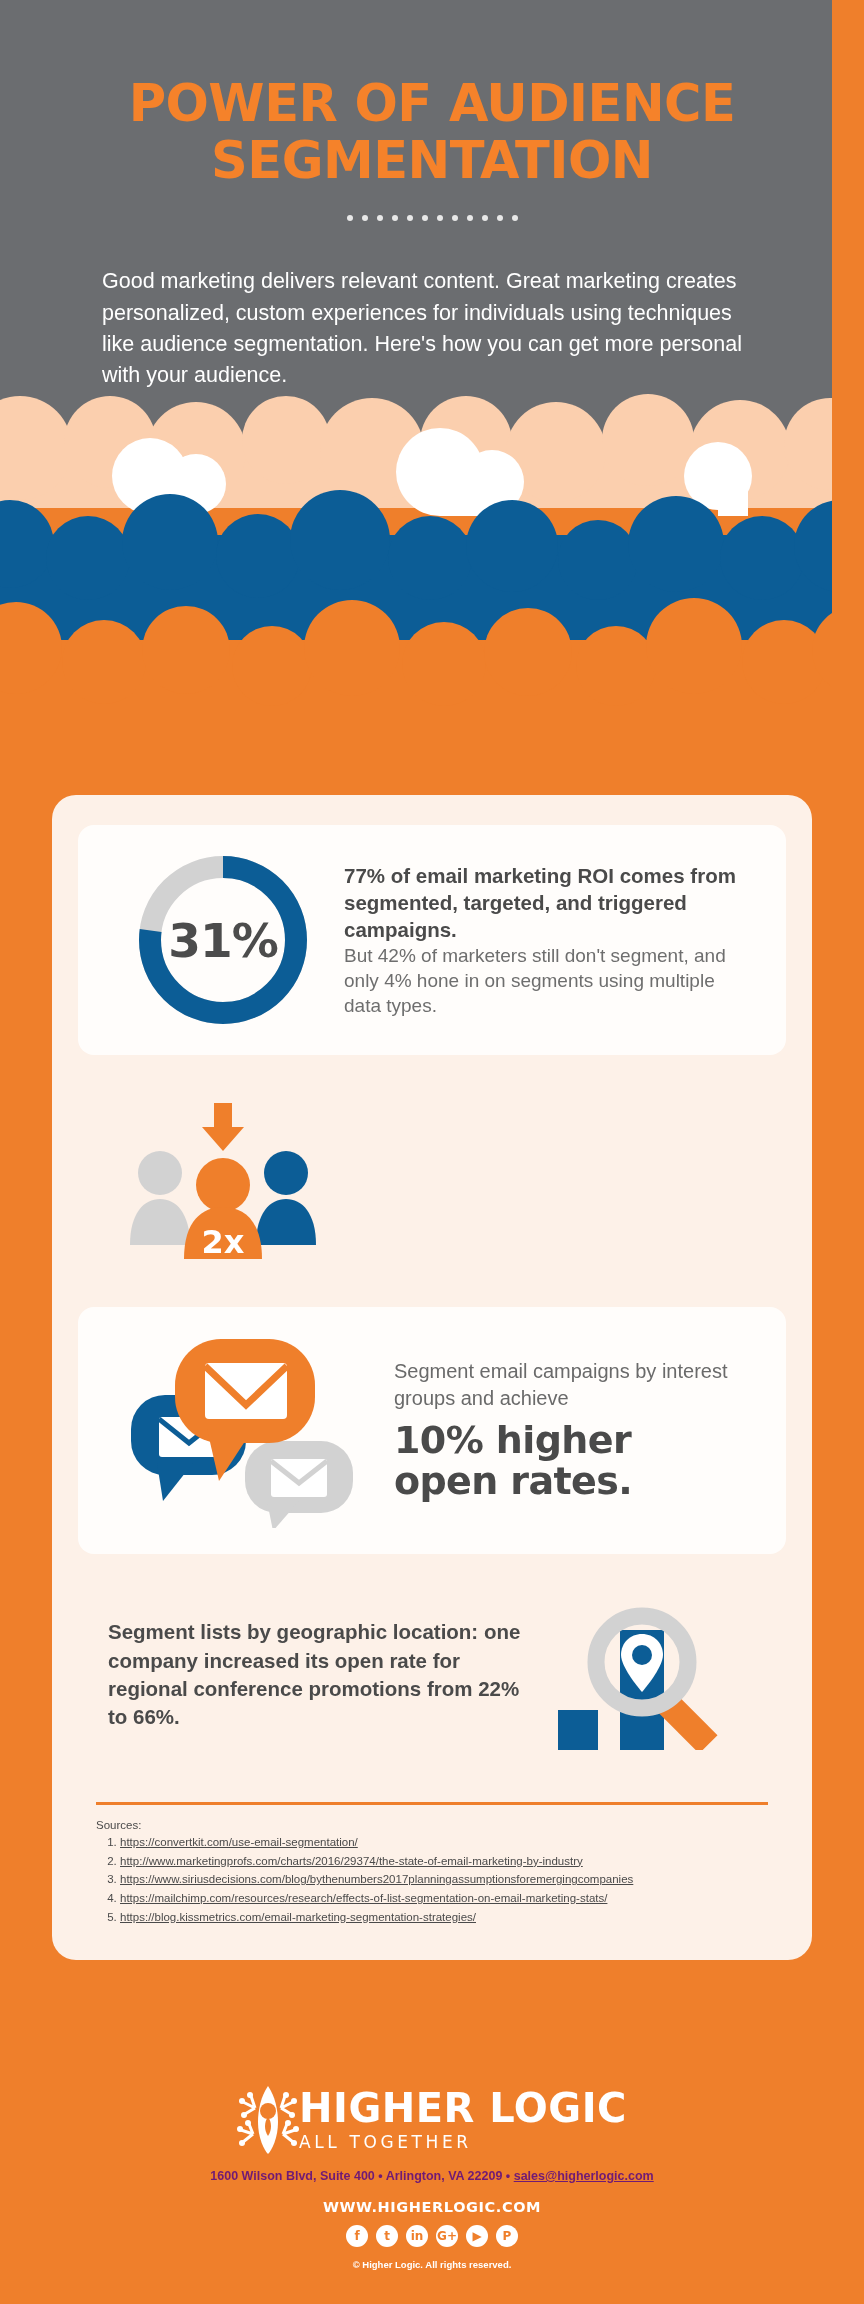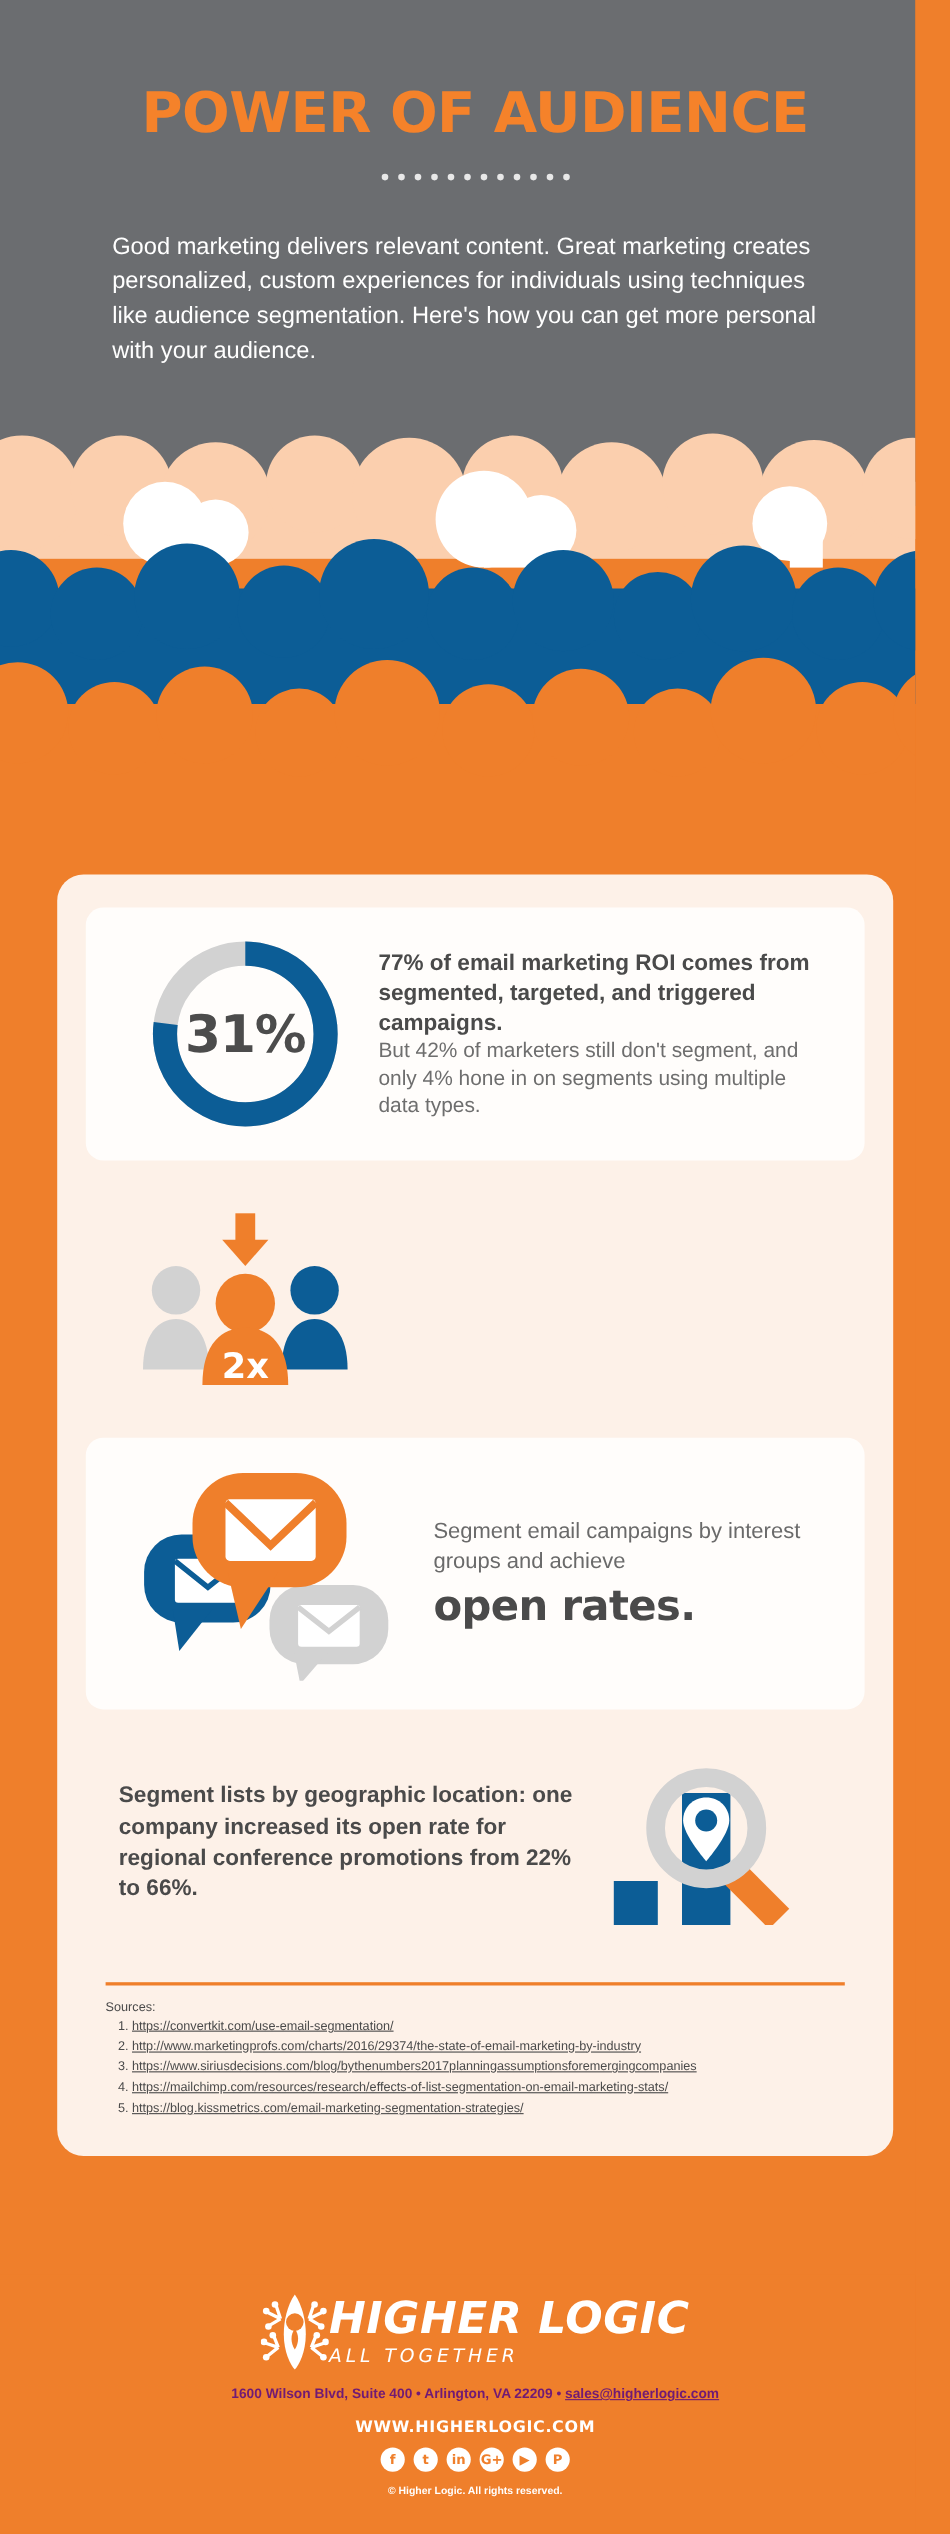--- a/index.html
+++ b/index.html
@@ -184,21 +184,20 @@
     width: 864px;
     background: #ef7f2b;
     text-align: center;
     padding-top: 16px;
   }
   .logo-row {
     display: flex;
     align-items: center;
     justify-content: center;
     gap: 0;
-    font-style: italic;
   }
   .logo-text { text-align: left; }
   .logo-name {
     color: #fff;
     font-size: 40px;
     font-weight: bold;
     letter-spacing: 0.5px;
     line-height: 1;
     font-family: "DejaVu Sans", sans-serif;
   }
@@ -248,20 +247,21 @@
   }
 </style>
 </head>
 <body>
 
 <div id="page">
 
   <div class="header">
     <div class="header-title">
       <div>POWER OF AUDIENCE</div>
+      <div>SEGMENTATION</div>
     </div>
     <div class="dot-row">
       <i></i>
         <i></i>
       <i></i>
         <i></i>
       <i></i>
         <i></i>
       <i></i>
         <i></i>
@@ -412,20 +412,21 @@
             </g>
             <g fill="#ffffff">
               <rect x="82" y="30" width="82" height="56" rx="4"></rect>
             </g>
             <path d="M82 33 L123 72 L164 33" fill="none" stroke="#ef7f2b" stroke-width="7"></path>
           </svg>
         </div>
         <div class="mail-text">
           <div class="mail-lead">Segment email campaigns by interest groups and achieve</div>
           <div class="mail-big">
+            <div>10% higher</div>
             <div>open rates.</div>
           </div>
         </div>
       </div>
 
       <div class="gap"></div>
 
       <div class="band">
         <div class="geo-text">Segment lists by geographic location: one company increased its open rate for regional conference promotions from 22% to 66%.</div>
         <div class="icon-geo">

